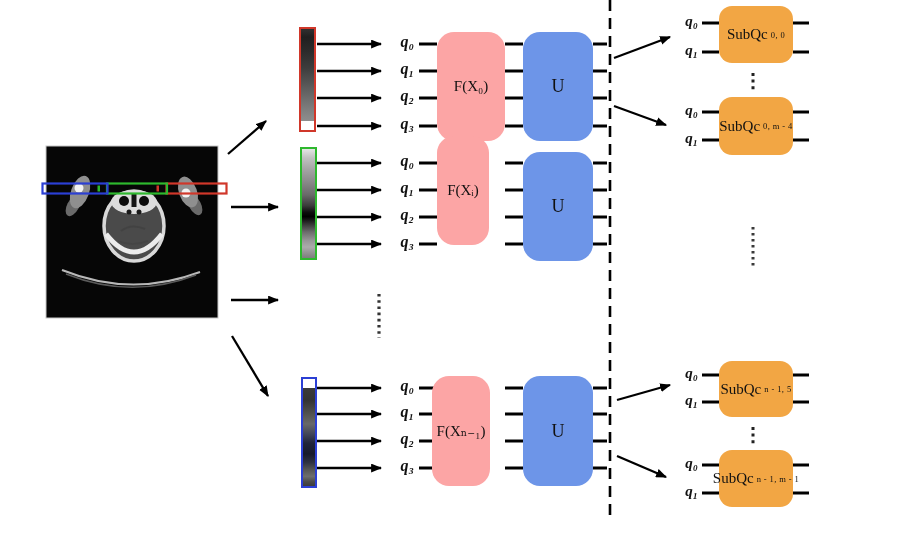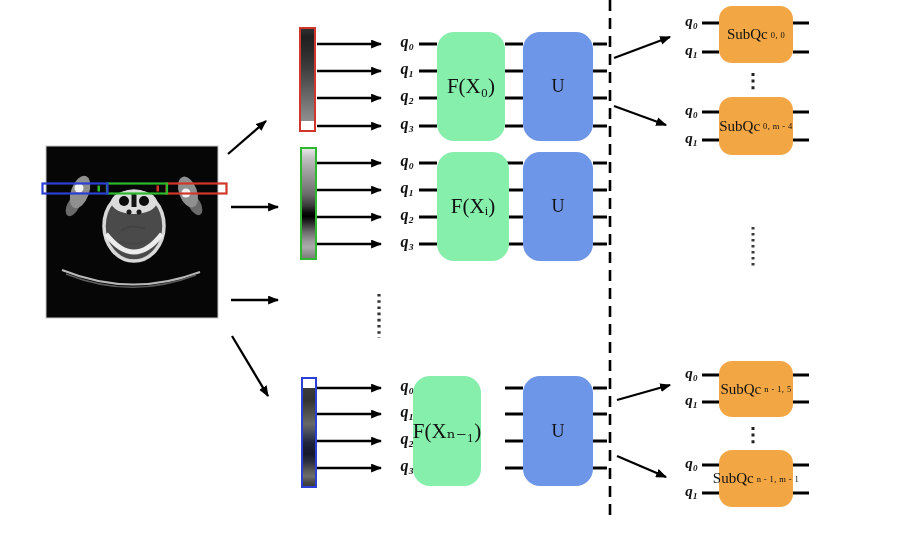--- a/index.html
+++ b/index.html
@@ -1,20 +1,20 @@
 <!DOCTYPE html>
 <html><head>
 <meta charset="utf-8">
 <style>
   html,body{margin:0;padding:0;background:#fff;}
   .canvas{position:relative;width:904px;height:541px;background:#ffffff;overflow:hidden;
           font-family:"Liberation Serif","DejaVu Serif",serif;color:#111;}
   .layer{position:absolute;left:0;top:0;}
   .box{position:absolute;display:flex;align-items:center;justify-content:center;box-sizing:border-box;}
-  .fbox{background:#86efac;border-radius:17px;font-size:21px;}
+  .fbox{background:#fca5a5;border-radius:17px;font-size:15px;}
   .ubox{background:#6d95e8;border-radius:17px;font-size:18px;}
   .sbox{background:#f2a644;border-radius:13px;font-size:15px;white-space:nowrap;}
   .sbox .sub{font-size:8.5px;vertical-align:-7px;margin-left:3px;letter-spacing:.4px;}
   .qlabel{position:absolute;width:30px;height:20px;line-height:20px;text-align:right;
           font-style:italic;font-weight:600;font-size:16px;}
   .strip{position:absolute;box-sizing:border-box;border:2px solid;}
   .cap{position:absolute;left:0;right:0;background:#fff;}
   .strip-red{left:299px;top:27px;width:17px;height:105px;border-color:#d0372a;
     background:linear-gradient(180deg,#303030 0%,#1f1f1f 8%,#2b2b2b 22%,#3c3c3c 38%,#575757 55%,#6f6f6f 70%,#828282 82%,#8e8e8e 91%);}
   .strip-green{left:300px;top:147px;width:17px;height:113px;border-color:#2eb82e;
@@ -184,22 +184,22 @@
   <div class="qlabel" style="left:384px;top:178px;">q₁</div>
   <div class="qlabel" style="left:384px;top:205px;">q₂</div>
   <div class="qlabel" style="left:384px;top:232px;">q₃</div>
 
   <div class="qlabel" style="left:384px;top:376px;">q₀</div>
   <div class="qlabel" style="left:384px;top:402px;">q₁</div>
   <div class="qlabel" style="left:384px;top:429px;">q₂</div>
   <div class="qlabel" style="left:384px;top:456px;">q₃</div>
 
   <div class="box fbox" style="left:437px;top:32px;width:68px;height:109px;">F(X₀)</div>
-  <div class="box fbox" style="left:437px;top:152px;width:72px;height:109px;">F(Xᵢ)</div>
-  <div class="box fbox" style="left:413px;top:376px;width:68px;height:110px;">F(Xₙ₋₁)</div>
+  <div class="box fbox" style="left:437px;top:136px;width:52px;height:109px;">F(Xᵢ)</div>
+  <div class="box fbox" style="left:432px;top:376px;width:58px;height:110px;">F(Xₙ₋₁)</div>
 
   <div class="box ubox" style="left:523px;top:32px;width:70px;height:109px;">U</div>
   <div class="box ubox" style="left:523px;top:152px;width:70px;height:109px;">U</div>
   <div class="box ubox" style="left:523px;top:376px;width:70px;height:110px;">U</div>
 
   <div class="qlabel" style="left:668px;top:11px;font-size:15px;">q₀</div>
   <div class="qlabel" style="left:668px;top:40px;font-size:15px;">q₁</div>
   <div class="qlabel" style="left:668px;top:100px;font-size:15px;">q₀</div>
   <div class="qlabel" style="left:668px;top:128px;font-size:15px;">q₁</div>
   <div class="qlabel" style="left:668px;top:363px;font-size:15px;">q₀</div>

